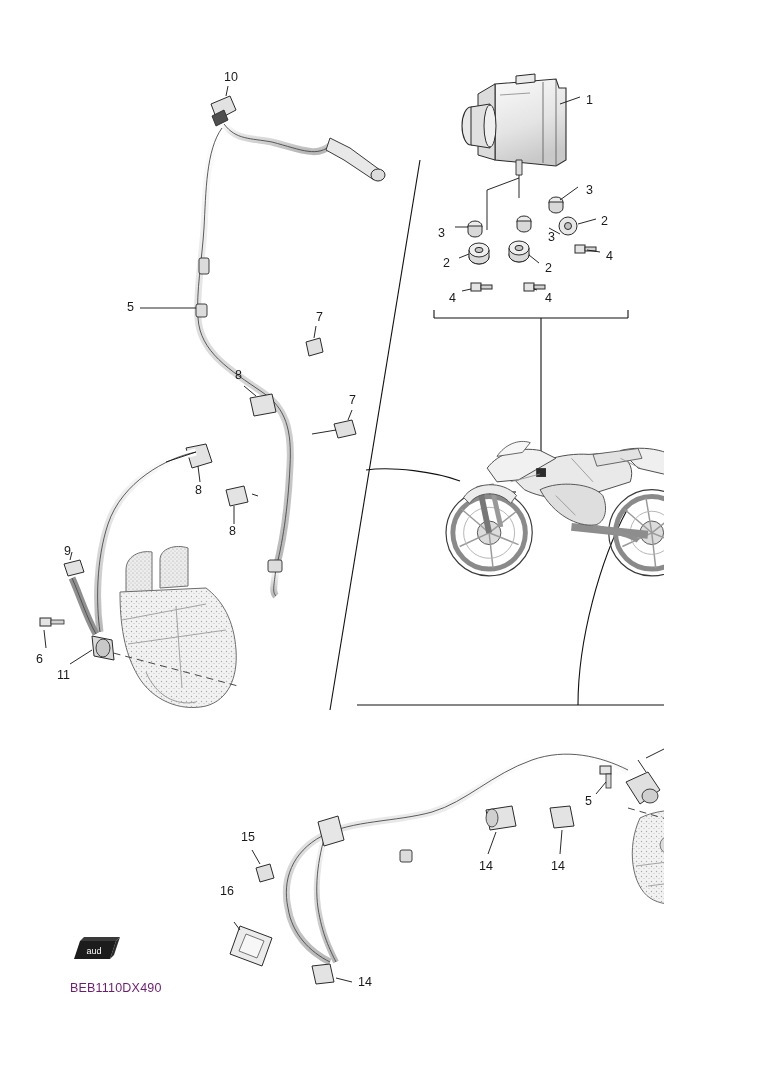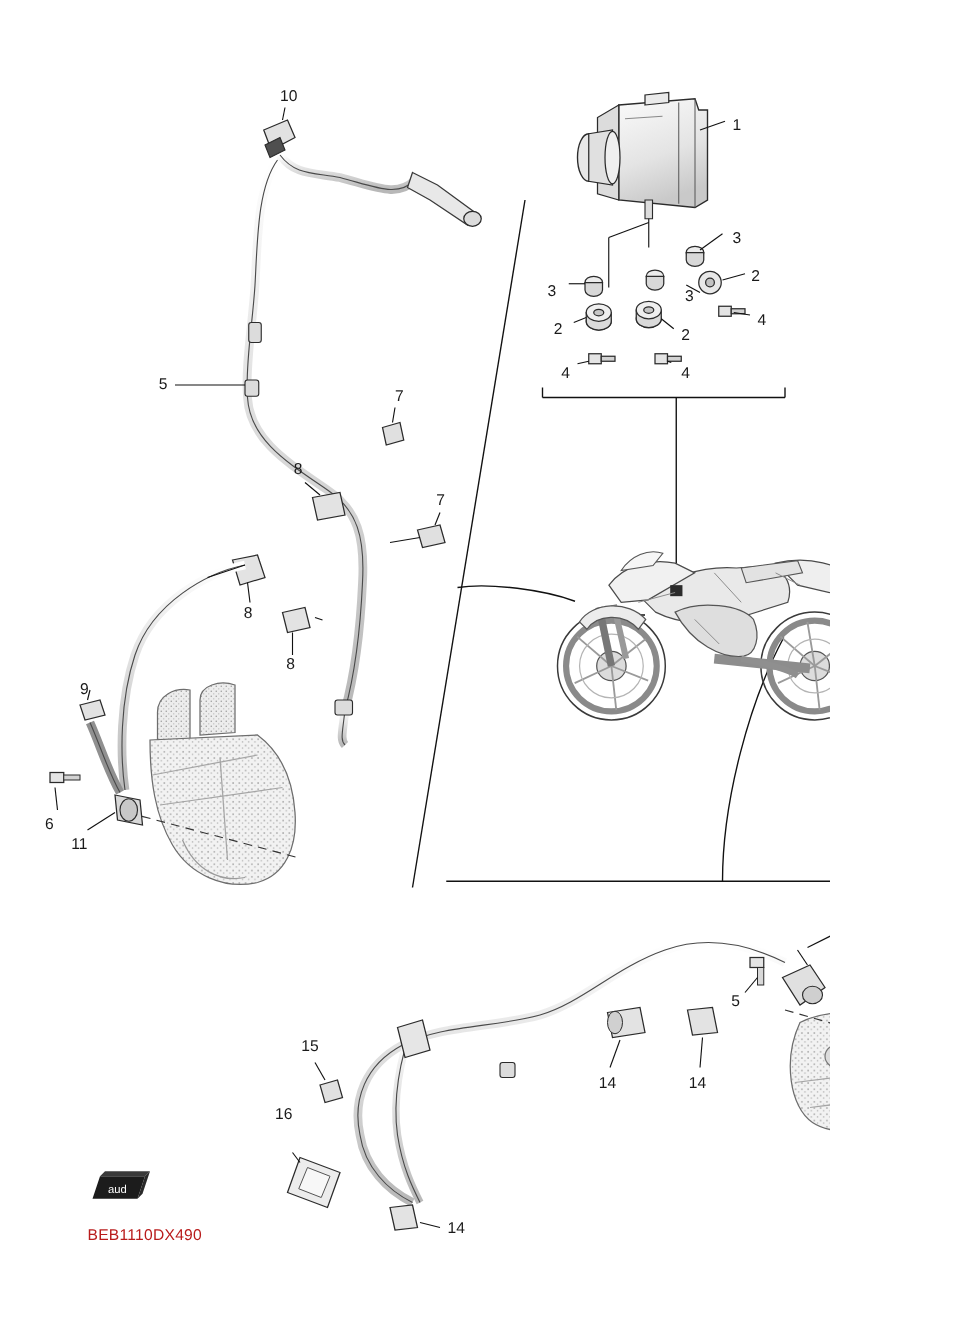--- a/index.html
+++ b/index.html
@@ -32,21 +32,21 @@
     line-height: 1;
     white-space: nowrap;
     user-select: none;
   }
   .partcode {
     position: absolute;
     left: 70px;
     top: 981px;
     font-size: 12.5px;
     letter-spacing: 0.2px;
-    color: #b91c1c;
+    color: #701a75;
   }
   .logo {
     position: absolute;
     left: 70px;
     top: 935px;
     width: 52px;
     height: 34px;
   }
 </style>
 </head>

